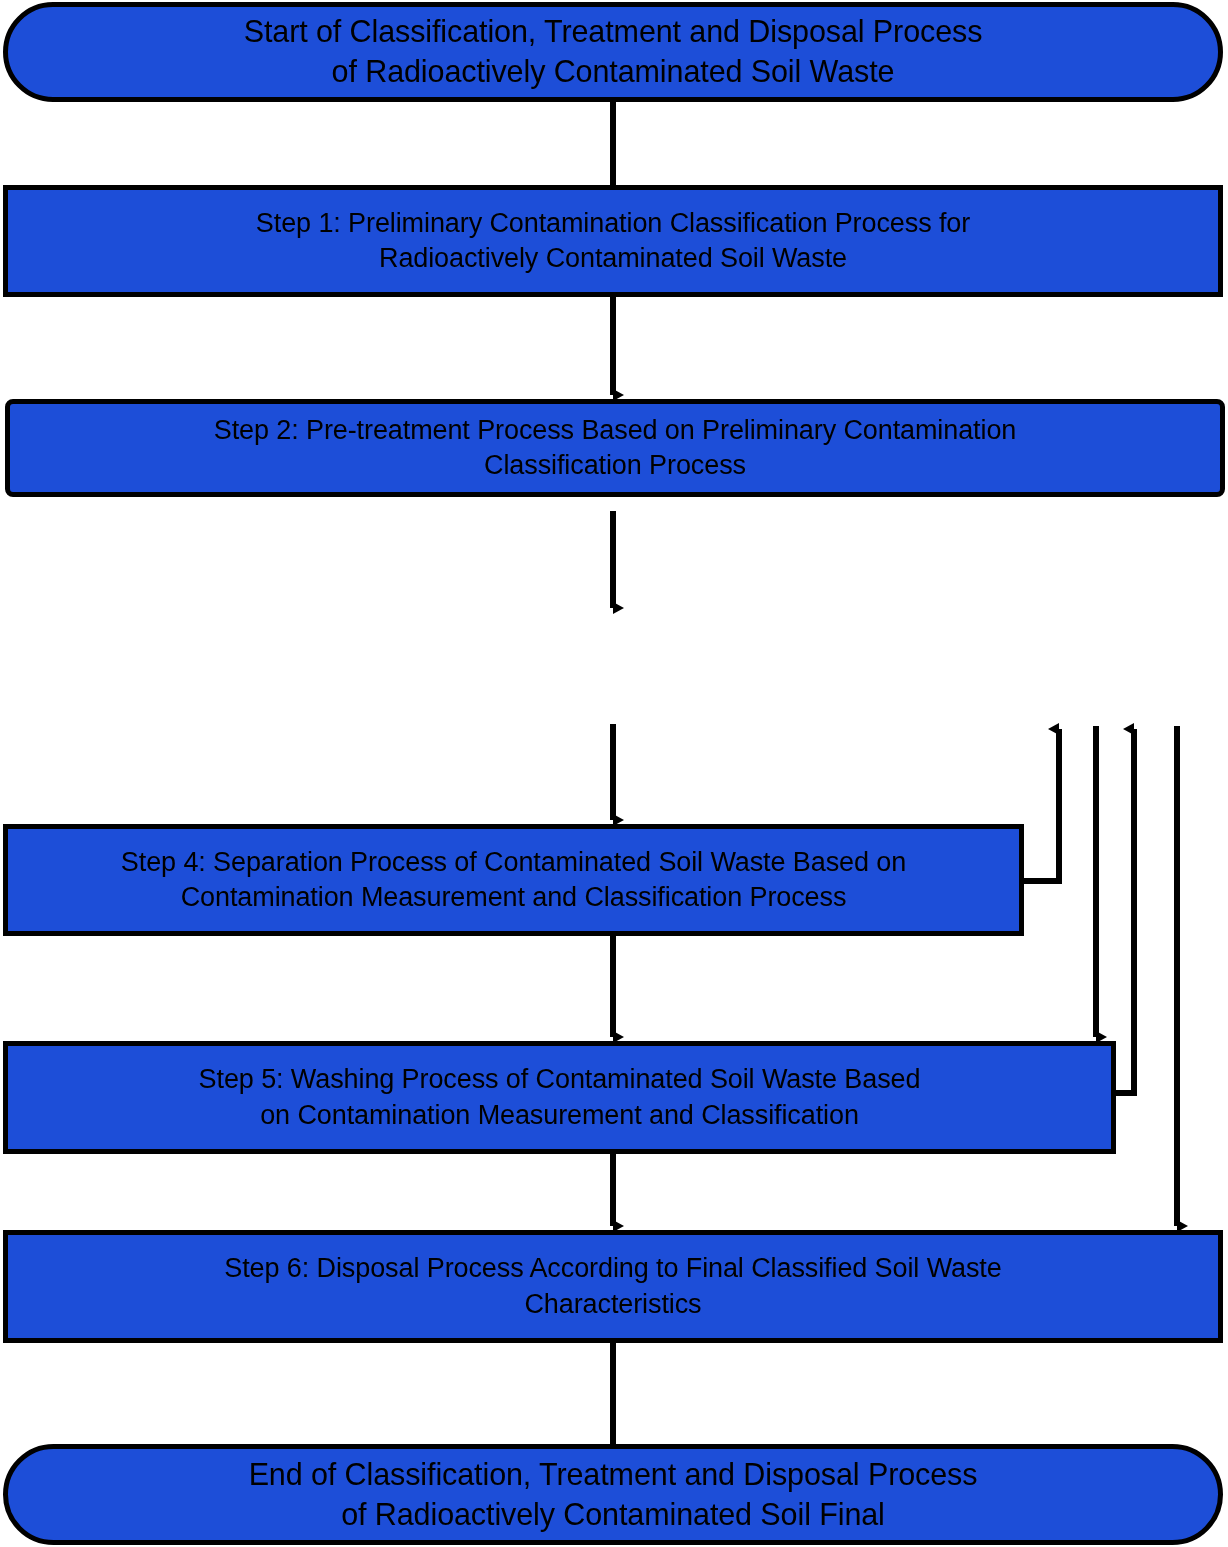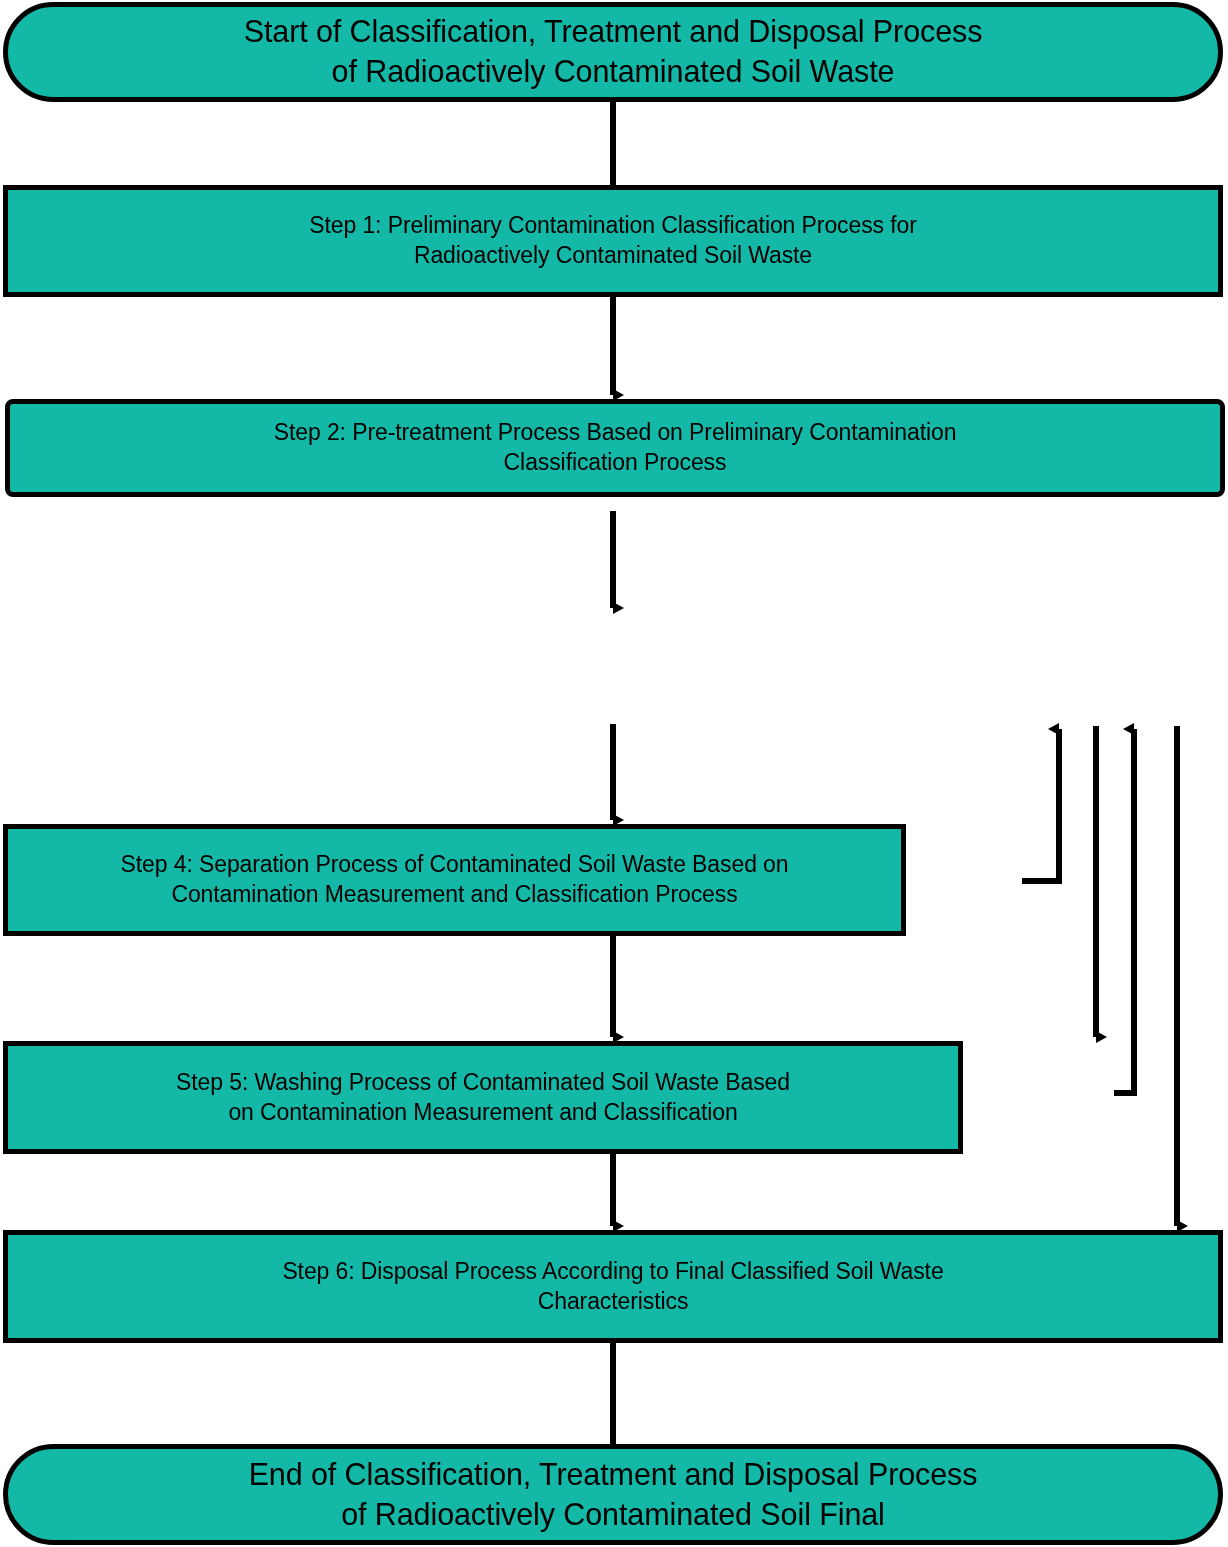--- a/index.html
+++ b/index.html
@@ -23,21 +23,21 @@
     position: absolute;
     left: 0;
     top: 0;
     width: 1228px;
     height: 1547px;
     pointer-events: none;
   }
   .node {
     position: absolute;
     box-sizing: border-box;
-    background: #14b8a6;
+    background: #1d4ed8;
     border: 5px solid #000000;
     display: flex;
     align-items: center;
     justify-content: center;
     text-align: center;
     z-index: 2;
   }
   .node.terminator {
     border-radius: 56px;
   }
@@ -45,29 +45,29 @@
     display: block;
     width: 100%;
     line-height: 1.30;
     font-size: 30.5px;
     letter-spacing: -0.1px;
     white-space: pre-line;
     padding: 0 14px;
     box-sizing: border-box;
   }
   .node.process .txt {
-    font-size: 23px;
+    font-size: 27px;
   }
   
   #n-start   { left: 3px;   top: 2px;    width: 1220px; height: 100px; }
   #n-step1   { left: 3px;   top: 185px;  width: 1220px; height: 112px; }
   #n-step2   { left: 5px;   top: 399px;  width: 1220px; height: 98px; border-radius: 8px; }
   #n-step3   { left: 3px;   top: 612px;  width: 1220px; height: 112px; }
-  #n-step4   { left: 3px;   top: 824px;  width: 903px; height: 112px; }
-  #n-step5   { left: 3px;   top: 1041px; width: 960px; height: 113px; }
+  #n-step4   { left: 3px;   top: 824px;  width: 1021px; height: 112px; }
+  #n-step5   { left: 3px;   top: 1041px; width: 1113px; height: 113px; }
   #n-step6   { left: 3px;   top: 1230px; width: 1220px; height: 113px; }
   #n-end     { left: 3px;   top: 1444px; width: 1220px; height: 101px; }
 </style>
 </head>
 <body>
 
 <div id="canvas">
 
   <svg id="wires" viewBox="0 0 1228 1547" xmlns="http://www.w3.org/2000/svg">
     <defs>

